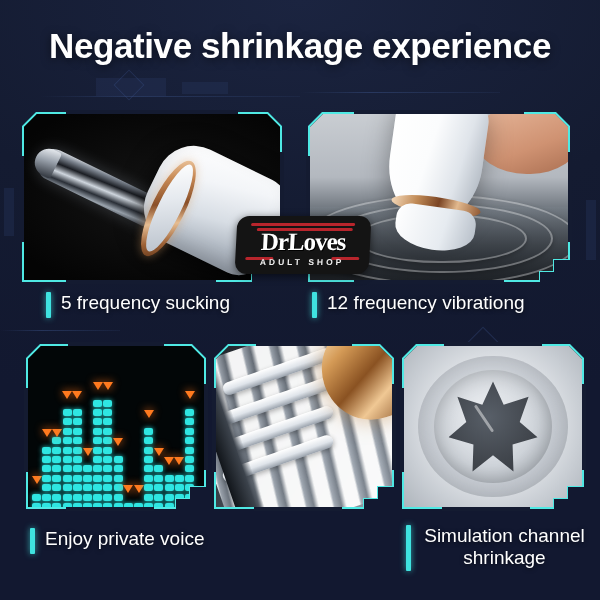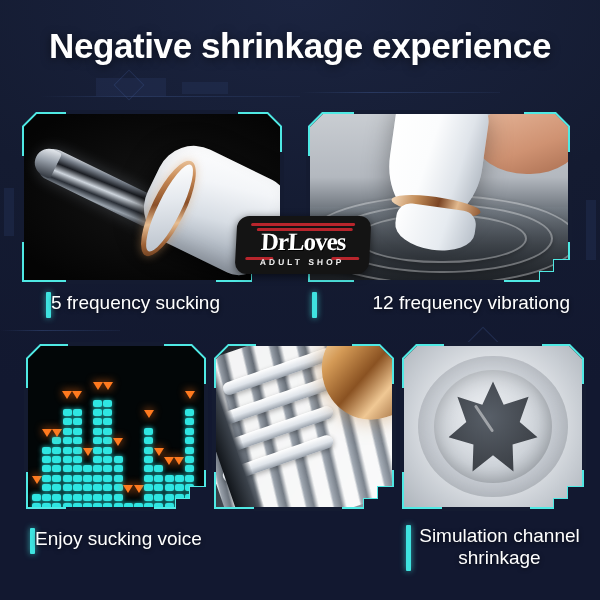--- a/index.html
+++ b/index.html
@@ -72,21 +72,21 @@
   
   .mask {
     position:absolute; background:#141b31; pointer-events:none;
   }
 
   .photo { position:absolute; inset:0; overflow:hidden; }
 
   
   .caption {
     position:absolute;
-    display:flex; align-items:flex-start; 
+    display:flex; align-items:flex-start; gap:10px;
   }
   .cap-bar {
     flex:0 0 auto;
     width:5px; border-radius:1px;
     background:#3fe3e0;
     box-shadow:0 0 6px rgba(63,227,224,.7);
   }
   .cap-text {
     font-size:19px; line-height:22px; color:#ffffff;
     text-shadow:0 1px 4px rgba(0,0,0,.6);
@@ -322,21 +322,21 @@
           <div class="tip"></div>
         </div>
       </div>
     </div>
     <div class="mask" style="left:46px;top:-2px;width:170px;height:4px;"></div>
     <div class="mask" style="left:-2px;top:44px;width:4px;height:88px;"></div>
     <div class="mask" style="left:46px;top:168px;width:150px;height:4px;"></div>
     <div class="mask" style="left:260px;top:40px;width:4px;height:90px;"></div>
   </div>
 
-  <div class="caption" style="left:312px; top:292px; width:258px;justify-content:space-between;">
+  <div class="caption" style="left:312px; top:292px; width:258px;">
     <div class="cap-bar" style="height:26px;"></div>
     <div class="cap-text">12 frequency vibrationg</div>
   </div>
 
   <div class="cell" style="left:26px; top:344px; width:180px; height:165px;">
     <div class="frame">
       <div class="frame-inner">
         <div class="photo p3">
           <div class="eq" id="eq">
               <div class="eqblk" style="left: 4px; top: 157px;"></div>
@@ -469,21 +469,21 @@
       </div>
     </div>
     <div class="mask" style="left:42px;top:-2px;width:96px;height:4px;"></div>
     <div class="mask" style="left:-2px;top:44px;width:4px;height:84px;"></div>
     <div class="mask" style="left:40px;top:163px;width:88px;height:4px;"></div>
     <div class="mask" style="left:178px;top:40px;width:4px;height:86px;"></div>
   </div>
 
   <div class="caption" style="left:30px; top:528px; width:175px;">
     <div class="cap-bar" style="height:26px;"></div>
-    <div class="cap-text">Enjoy sucking voice</div>
+    <div class="cap-text">Enjoy private voice</div>
   </div>
 
   <div class="cell" style="left:214px; top:344px; width:180px; height:165px;">
     <div class="frame">
       <div class="frame-inner">
         <div class="photo p4">
           <div class="slv"></div>
           <div class="rib" style="top:12%;"></div>
           <div class="rib" style="top:30%;"></div>
           <div class="rib" style="top:48%;"></div>

